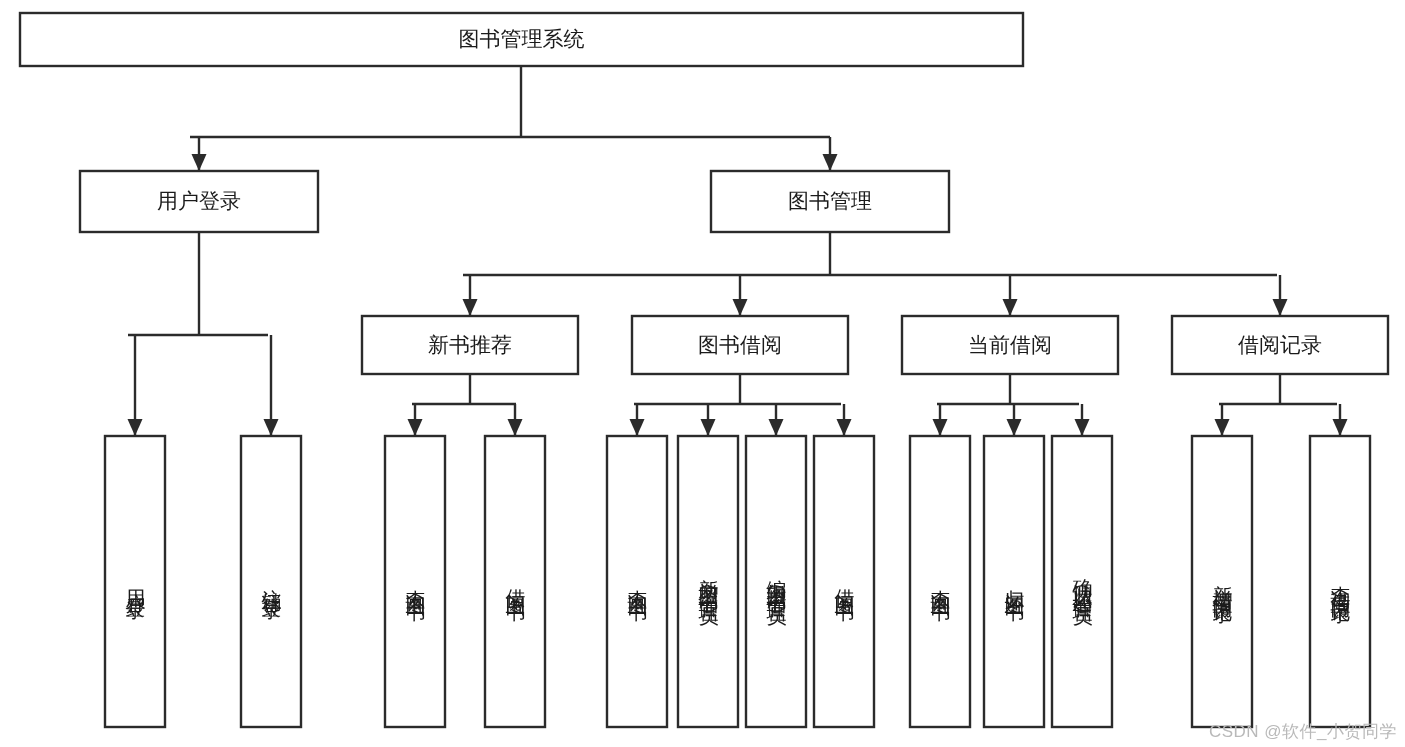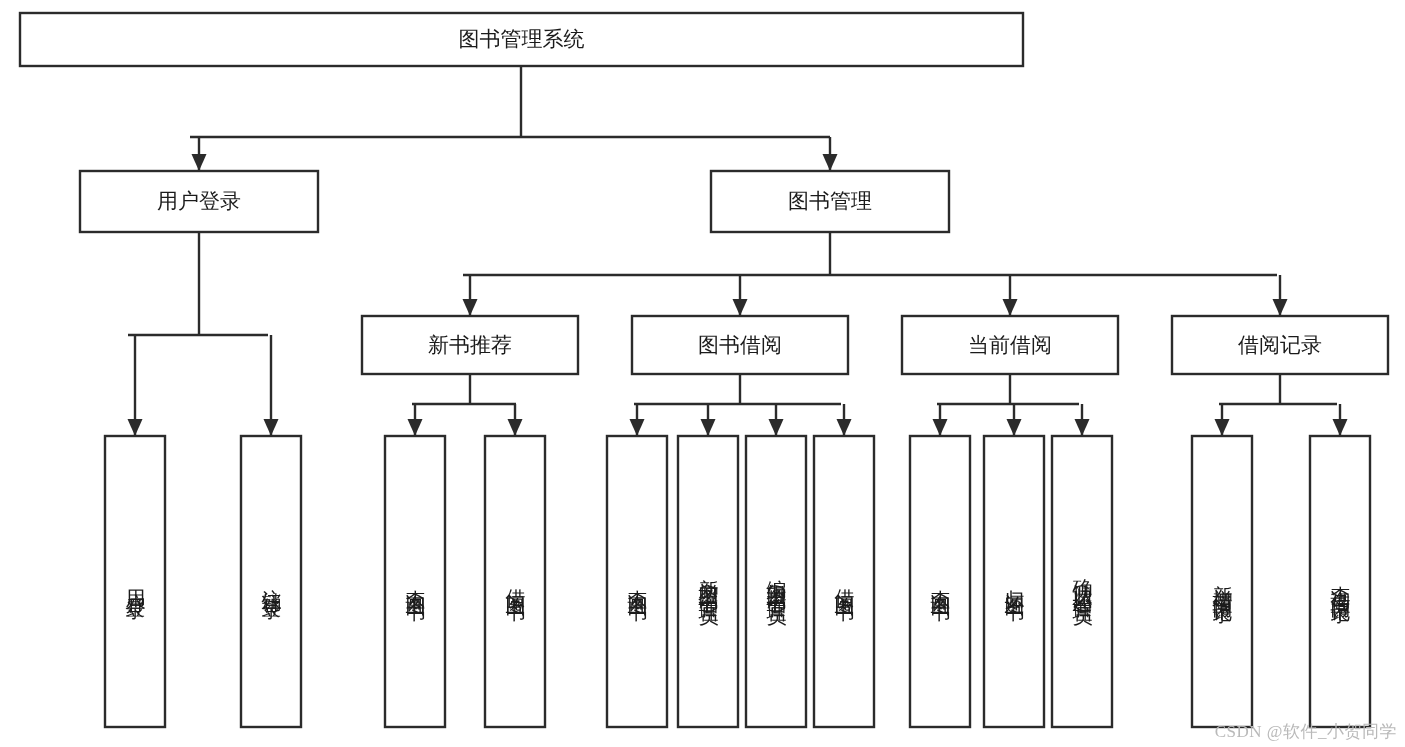--- a/index.html
+++ b/index.html
@@ -52,21 +52,21 @@
     fill: none;
     stroke-linecap: butt;
   }
   .arrow-head {
     fill: #2b2b2b;
   }
   .watermark {
     position: absolute;
     right: 8px;
     bottom: 4px;
-    font-family: Liberation Serif, serif;
+    font-family: Liberation Sans, sans-serif;
     font-size: 17px;
     color: #b9b9b9;
     white-space: nowrap;
     letter-spacing: 0.5px;
   }
 </style>
 </head>
 <body>
 
 <div id="diagram-root">

